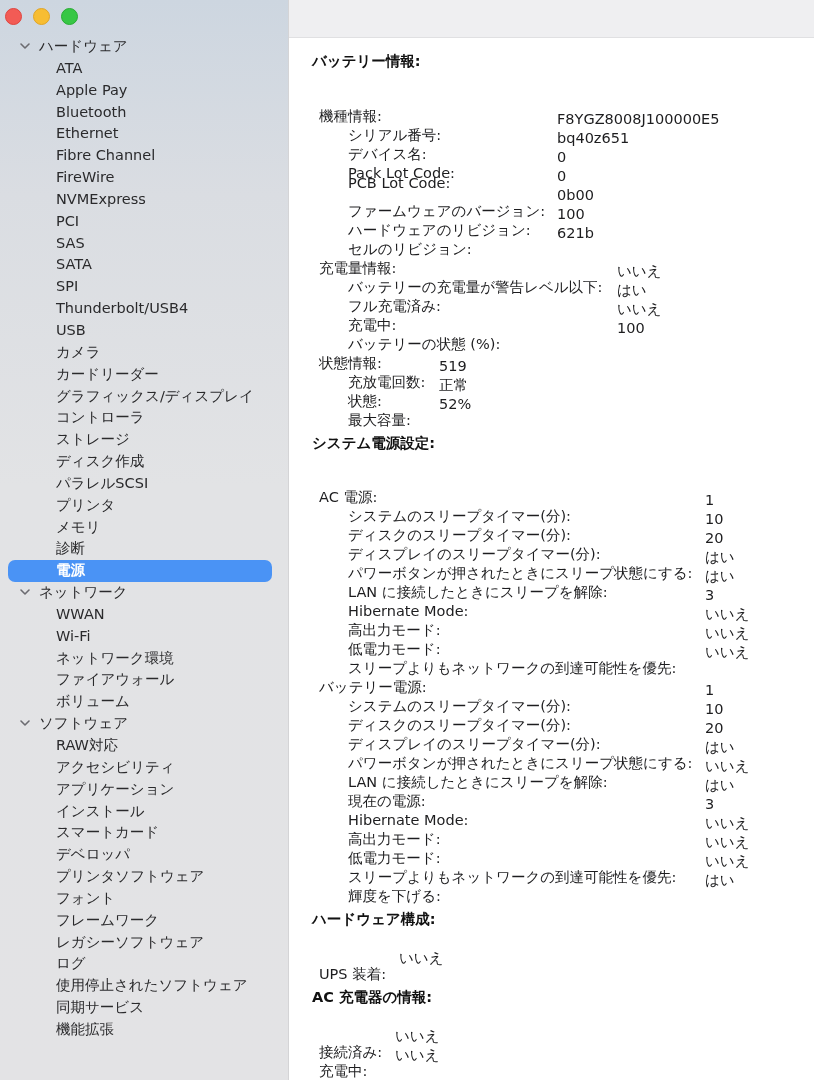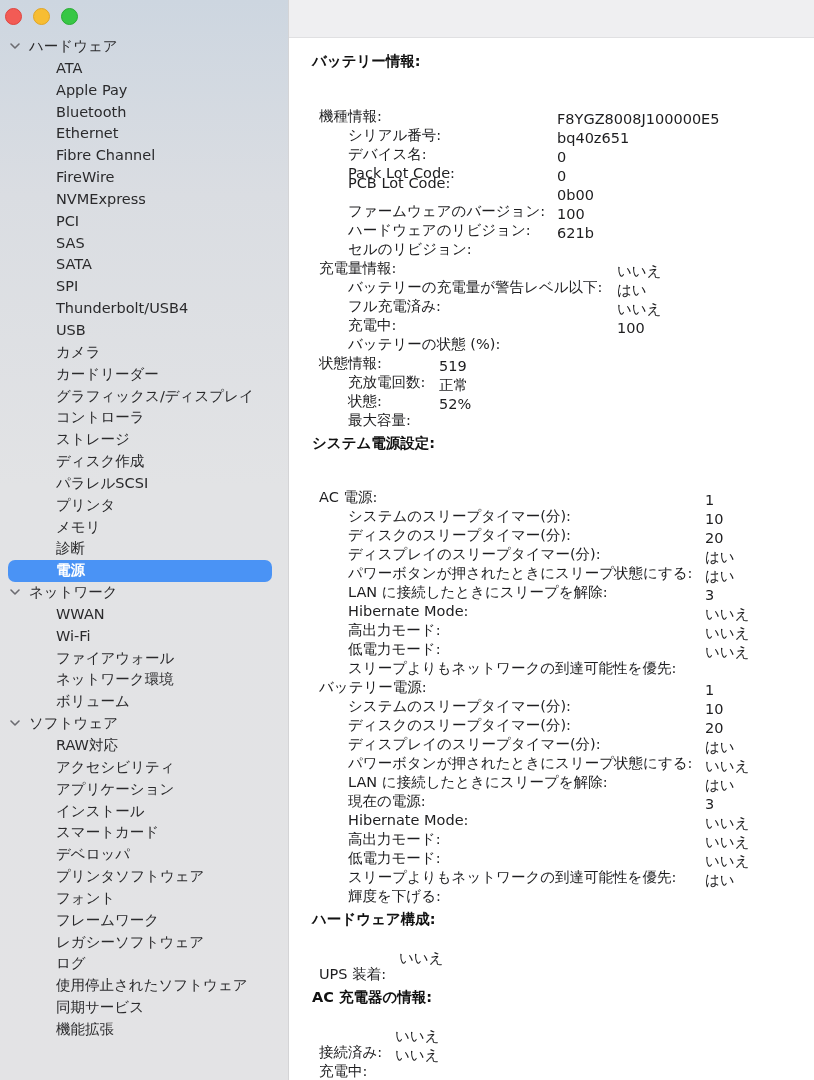--- a/index.html
+++ b/index.html
@@ -26,21 +26,21 @@
   .tl-close { background: #f25b55; border: 1px solid #e0443e; }
   .tl-min { background: #f7bd32; border: 1px solid #e0a527; }
   .tl-max { background: #37c745; border: 1px solid #28ac33; }
 
   .tree { position: absolute; top: 36px; left: 0; width: 289px; }
   .tree-row {
     height: 21.85px; line-height: 21.85px;
     font-size: 14.5px; color: #2a2a2c;
     white-space: nowrap; position: relative;
   }
-  .tree-row.group { padding-left: 9px; }
+  .tree-row.group { padding-left: 19px; }
   .tree-row.child { padding-left: 56px; }
   .chev {
     display: inline-block; width: 12px; height: 12px; margin-right: 8px;
     vertical-align: -1px;
   }
   .chev svg { width: 12px; height: 12px; display: block; }
   .tree-row.selected {
     color: #ffffff;
   }
   .tree-row.selected::before {
@@ -100,22 +100,22 @@
         <div class="tree-row child"><span>パラレルSCSI</span></div>
         <div class="tree-row child"><span>プリンタ</span></div>
         <div class="tree-row child"><span>メモリ</span></div>
         <div class="tree-row child"><span>診断</span></div>
         <div class="tree-row child selected"><span>電源</span></div>
         <div class="tree-row group"><span class="chev"><svg viewBox="0 0 12 12">
               <path d="M2 4 L6 8 L10 4" fill="none" stroke="#6b6b70" stroke-width="1.6" stroke-linecap="round" stroke-linejoin="round"></path>
             </svg></span><span>ネットワーク</span></div>
         <div class="tree-row child"><span>WWAN</span></div>
         <div class="tree-row child"><span>Wi-Fi</span></div>
+        <div class="tree-row child"><span>ネットワーク環境</span></div>
         <div class="tree-row child"><span>ファイアウォール</span></div>
-        <div class="tree-row child"><span>ネットワーク環境</span></div>
         <div class="tree-row child"><span>ボリューム</span></div>
         <div class="tree-row group"><span class="chev"><svg viewBox="0 0 12 12">
               <path d="M2 4 L6 8 L10 4" fill="none" stroke="#6b6b70" stroke-width="1.6" stroke-linecap="round" stroke-linejoin="round"></path>
             </svg></span><span>ソフトウェア</span></div>
         <div class="tree-row child"><span>RAW対応</span></div>
         <div class="tree-row child"><span>アクセシビリティ</span></div>
         <div class="tree-row child"><span>アプリケーション</span></div>
         <div class="tree-row child"><span>インストール</span></div>
         <div class="tree-row child"><span>スマートカード</span></div>
         <div class="tree-row child"><span>デベロッパ</span></div>

